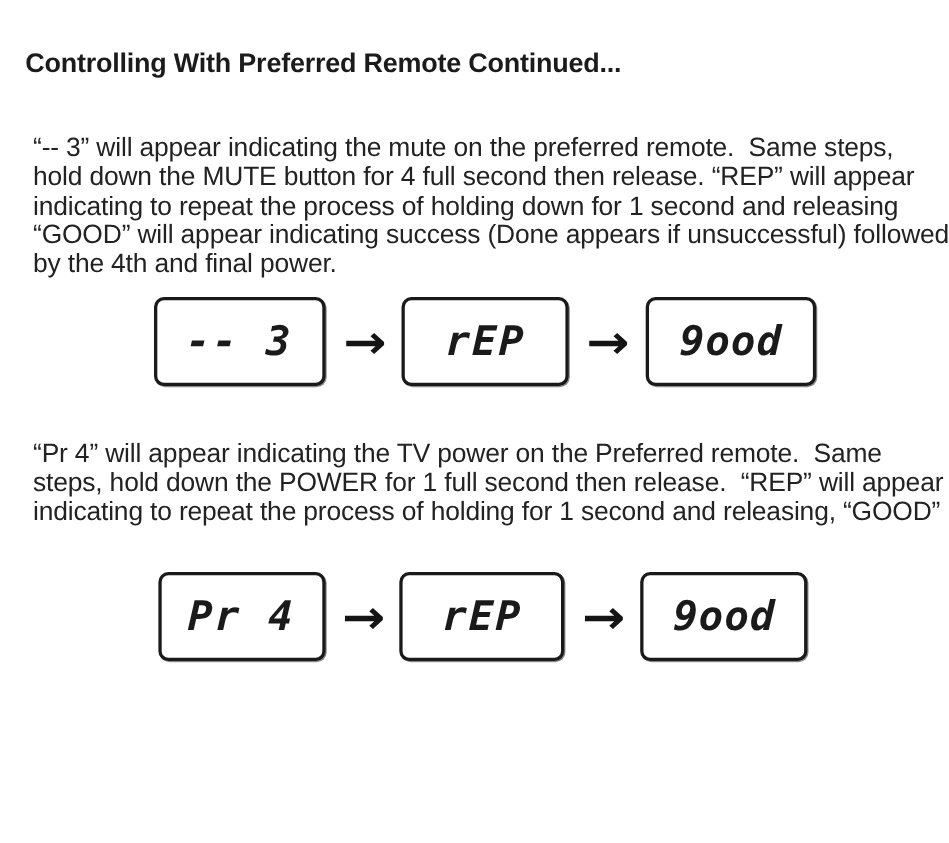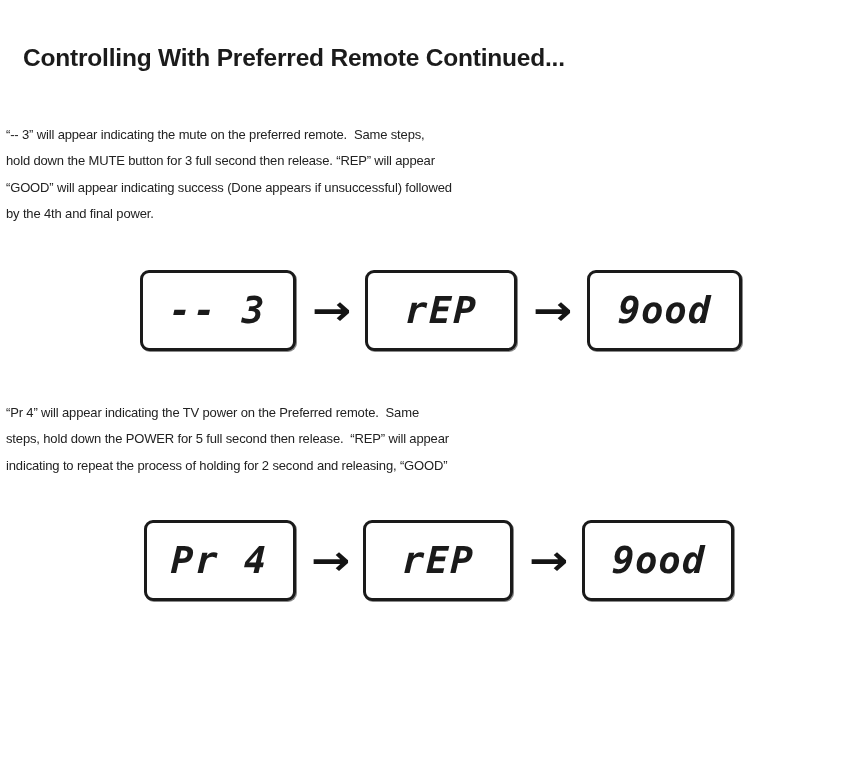--- a/index.html
+++ b/index.html
@@ -33,23 +33,23 @@
     font-size: 24.5px;
     font-weight: bold;
     letter-spacing: -0.2px;
     color: #1b1b1b;
     white-space: nowrap;
   }
 
   
   .para {
     position: absolute;
-    left: 6px;
+    left: 30px;
     width: 824px;
-    font-size: 13px;
+    font-size: 24px;
     line-height: 26.3px;
     color: #222222;
     letter-spacing: -0.15px;
   }
   .para .ln { display: block; white-space: pre; }
 
   #para-1 { top: 122px; }
   #para-2 { top: 384px; margin-top: 16px; }
 
   
@@ -111,43 +111,44 @@
 </style>
 </head>
 <body>
 
 <div class="page">
 
   <div class="doc-heading">Controlling With Preferred Remote Continued...</div>
 
   <div class="para" id="para-1">
     <span class="ln">“-- 3” will appear indicating the mute on the preferred remote.  Same steps,</span>
-    <span class="ln">hold down the MUTE button for 3 full second then release. “REP” will appear</span>
+    <span class="ln">hold down the MUTE button for 4 full second then release. “REP” will appear</span>
+    <span class="ln">indicating to repeat the process of holding down for 1 second and releasing</span>
     <span class="ln">“GOOD” will appear indicating success (Done appears if unsuccessful) followed</span>
     <span class="ln">by the 4th and final power.</span>
   </div>
 
   <div class="flow-row" id="flow-row-1">
     <div class="lcd lcd-1">
       <span class="seg">-- 3</span>
     </div>
     <span class="arrow arrow-1">→</span>
     <div class="lcd lcd-2">
       <span class="seg">rEP</span>
     </div>
     <span class="arrow arrow-2">→</span>
     <div class="lcd lcd-3">
       <span class="seg small-gap">9ood</span>
     </div>
   </div>
 
   <div class="para" id="para-2">
     <span class="ln">“Pr 4” will appear indicating the TV power on the Preferred remote.  Same</span>
-    <span class="ln">steps, hold down the POWER for 5 full second then release.  “REP” will appear</span>
-    <span class="ln">indicating to repeat the process of holding for 2 second and releasing, “GOOD”</span>
+    <span class="ln">steps, hold down the POWER for 1 full second then release.  “REP” will appear</span>
+    <span class="ln">indicating to repeat the process of holding for 1 second and releasing, “GOOD”</span>
   </div>
 
   <div class="flow-row" id="flow-row-2">
     <div class="lcd lcd-1">
       <span class="seg">Pr 4</span>
     </div>
     <span class="arrow arrow-1">→</span>
     <div class="lcd lcd-2">
       <span class="seg">rEP</span>
     </div>

